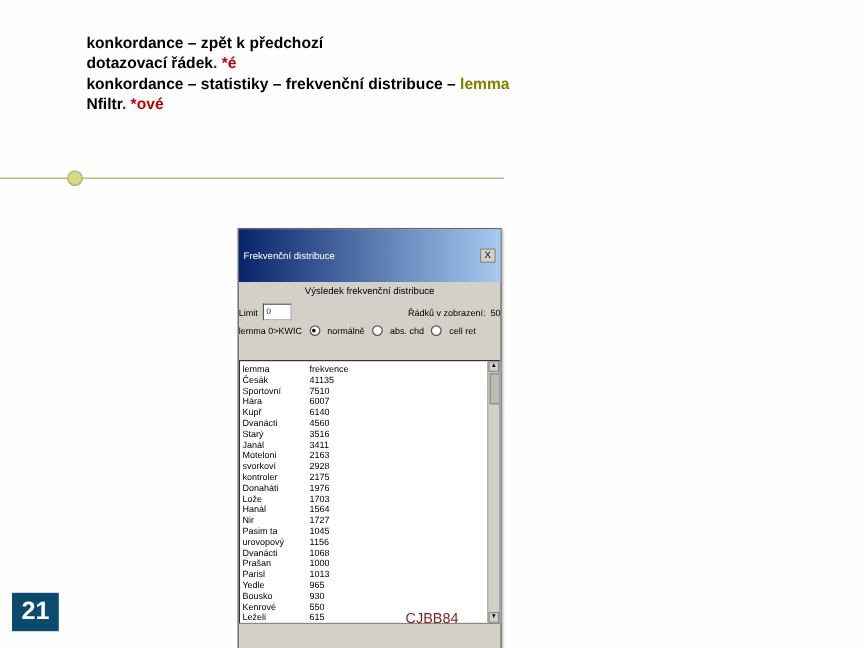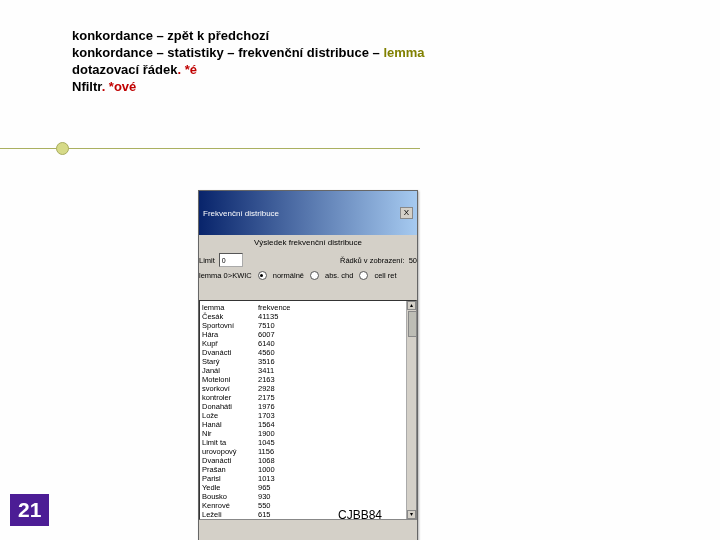--- a/index.html
+++ b/index.html
@@ -38,33 +38,33 @@
     width: 11px;
     height: 11px;
     border-radius: 50%;
     background: #d6da88;
     border: 1px solid #a8ac60;
   }
   .slide-number {
     position: absolute;
     left: 10px;
     bottom: 14px;
-    background: #4c1d95;
+    background: #0c4a6e;
     color: #fff;
     font-size: 21px;
     font-weight: bold;
     padding: 4px 8px;
   }
   .footer-label {
     position: absolute;
     bottom: 18px;
     left: 50%;
     transform: translateX(-50%);
     font-size: 12px;
-    color: #000000;
+    color: #7f1d1d;
   }
 
   
   .dialog {
     position: absolute;
     top: 190px;
     left: 198px;
     width: 218px;
     background: #d4d0c8;
     border: 1px solid #666;
@@ -158,24 +158,24 @@
   }
 </style>
 </head>
 <body>
 
 <div class="title-block">
   <div>
     <span>konkordance – zpět k předchozí</span>
   </div>
   <div>
+    <span>dotazovací řádek</span><span class="red">. *é</span>
+  </div>
+  <div>
     <span> konkordance – statistiky – frekvenční distribuce – </span><span class="olive">lemma</span>
-  </div>
-  <div>
-    <span>dotazovací řádek</span><span class="red">. *é</span>
   </div>
   <div>
     <span>Nfiltr</span><span class="red">. *ové</span>
   </div>
 </div>
 
 <div class="decor-line"></div>
 <div class="decor-dot"></div>
 
 <div class="dialog">
@@ -255,24 +255,24 @@
           <div class="data-row">
             <span>Lože</span>
             <span>1703</span>
           </div>
           <div class="data-row">
             <span>Hanál</span>
             <span>1564</span>
           </div>
           <div class="data-row">
             <span>Nir</span>
-            <span>1900</span>
-          </div>
-          <div class="data-row">
-            <span>Limit ta</span>
+            <span>1727</span>
+          </div>
+          <div class="data-row">
+            <span>Pasim ta</span>
             <span>1045</span>
           </div>
           <div class="data-row">
             <span>urovopový</span>
             <span>1156</span>
           </div>
           <div class="data-row">
             <span>Dvanácti</span>
             <span>1068</span>
           </div>

